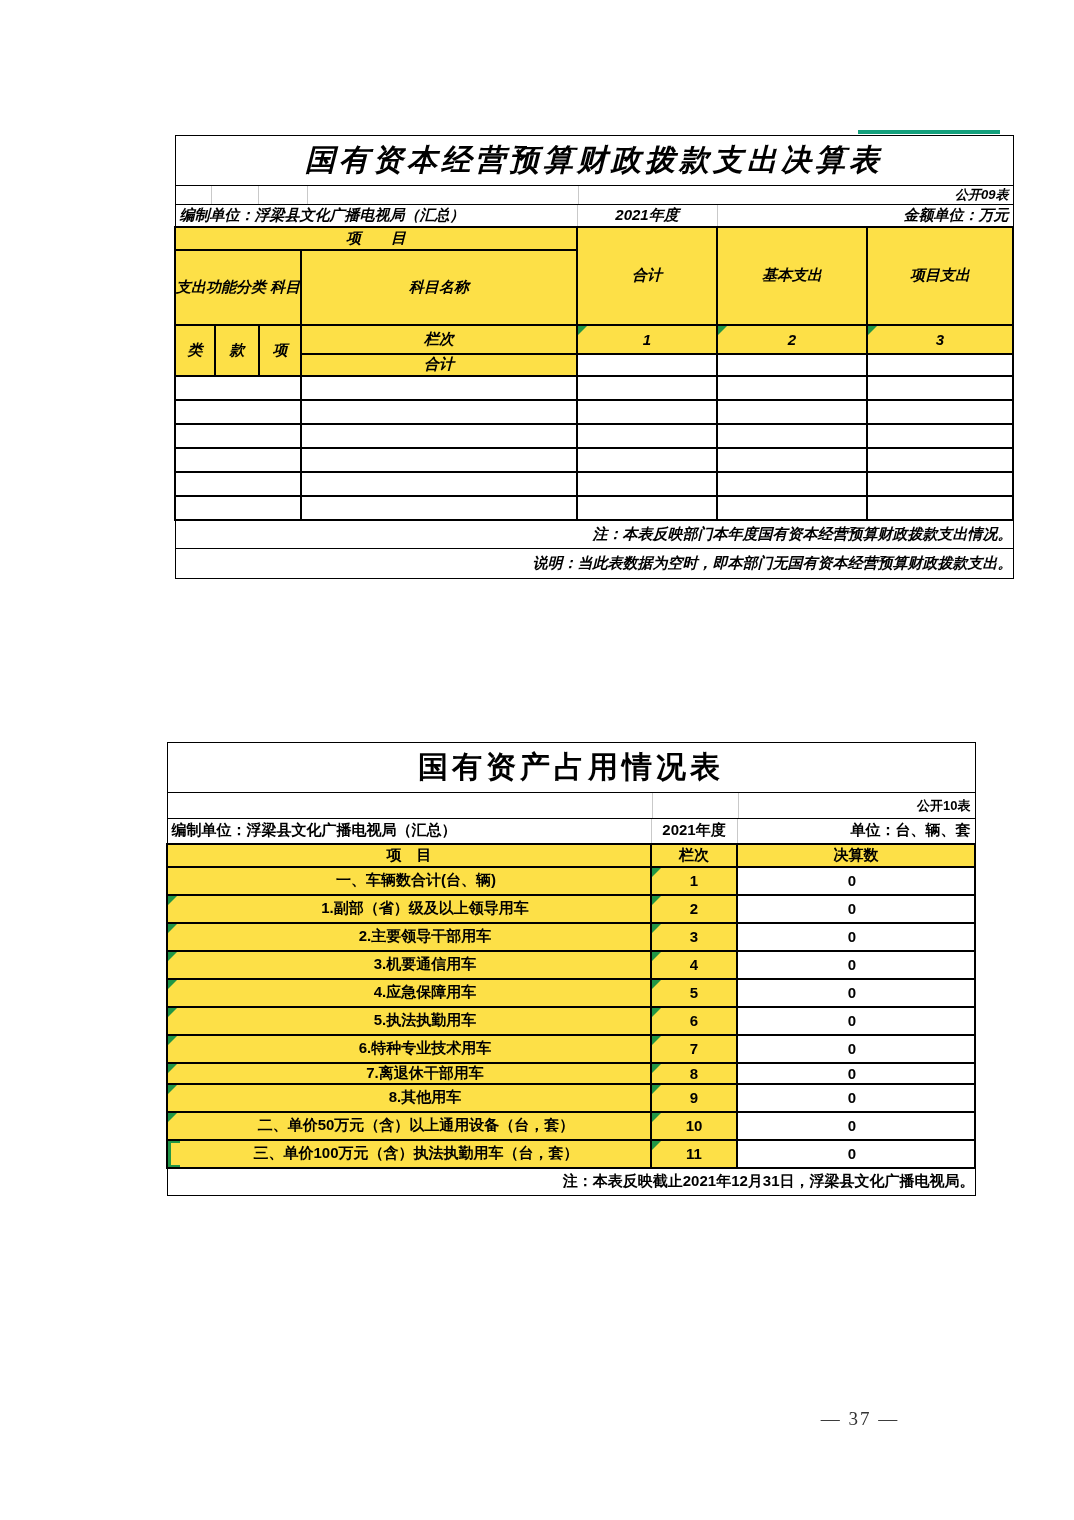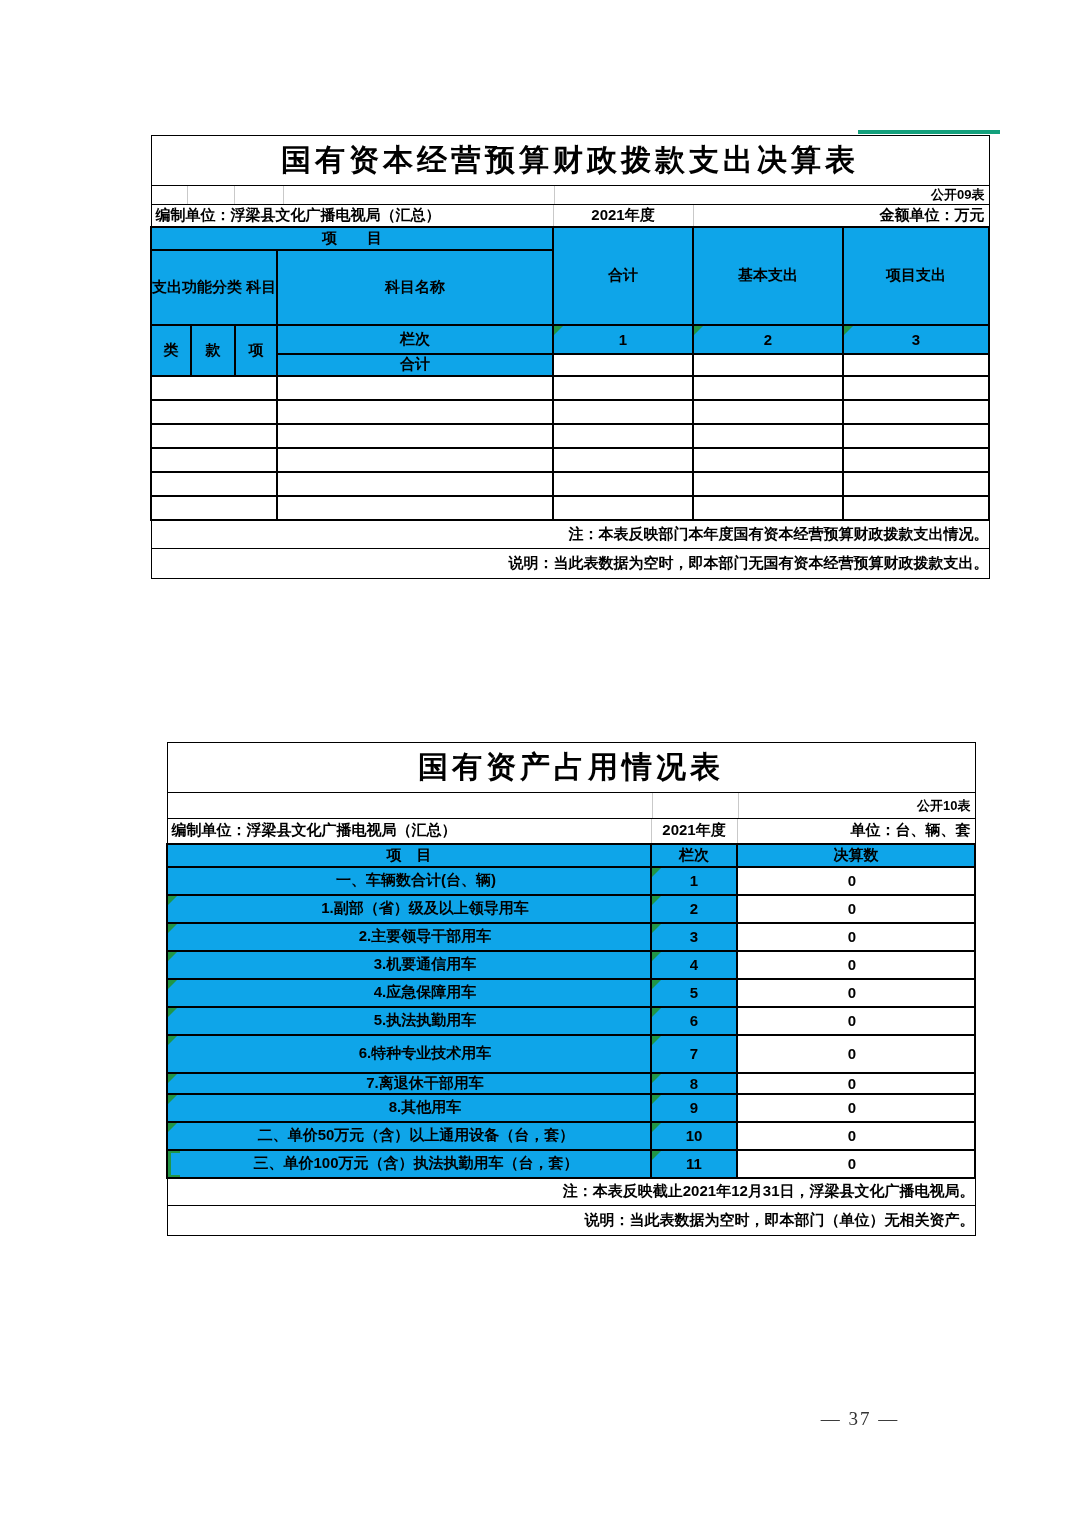--- a/index.html
+++ b/index.html
@@ -10,21 +10,21 @@
   }
   .page { position:absolute; left:0; top:0; width:1074px; height:1520px; background:#fff; }
 
   
   table.sheet { border-collapse:collapse; table-layout:fixed; position:absolute; background:#fff; }
   table.sheet td {
     border:2px solid #000; position:relative; overflow:hidden;
     font-size:15px; font-weight:700; text-align:center; vertical-align:middle;
     white-space:nowrap;
   }
-  td.gray { background:#0ea5e9; }
+  td.gray { background:#fde047; }
 
   
   tr.r-title td { border:1px solid #000; font-family:"Liberation Serif","DejaVu Serif",serif;
                   font-size:30px; font-weight:700; letter-spacing:4px; background:#fff; }
   tr.r-thin  td { border:1px solid #000; font-size:13px; font-weight:700;
                   text-align:right; padding-right:4px; background:#fff; }
   tr.r-meta  td { border-top:1px solid #000; border-bottom:1px solid #000;
                   border-left:1px solid #c9c9c9; border-right:1px solid #c9c9c9;
                   font-size:15px; background:#fff;margin-top:36px; }
   tr.r-meta  td:first-child { border-left:1px solid #000; text-align:left; padding-left:4px; }
@@ -47,21 +47,21 @@
 
   
   .active-left { position:absolute; left:0; top:0; bottom:0; width:3px; background:#219646; }
   .nub-t { position:absolute; left:0; top:0; width:12px; height:2px; background:#219646; }
   .nub-b { position:absolute; left:0; bottom:0; width:12px; height:2px; background:#219646; }
 
   
   .green-bar { position:absolute; left:858px; top:130px; width:142px; height:4px; background:#13a07c; }
 
   
-  #t1 { left:150px; top:135px; width:838px; }
+  #t1 { left:174px; top:135px; width:838px;font-style:italic; }
   #t2 { left:166px; top:742px; width:808px; }
 
   .page-number { position:absolute; left:780px; top:1408px; width:160px; text-align:center;
                  font-family:"Liberation Serif","DejaVu Serif",serif; font-size:19px; color:#333;
                  letter-spacing:2px; }
 </style>
 </head>
 <body>
 
 <div class="page">
@@ -214,21 +214,21 @@
     <tr style="height:28px">
       <td class="gray label-cell indent"><span class="tri"></span><span>4.应急保障用车</span></td>
       <td class="gray num"><span class="tri"></span><span>5</span></td>
       <td class="val"><span>0</span></td>
     </tr>
     <tr style="height:28px">
       <td class="gray label-cell indent"><span class="tri"></span><span>5.执法执勤用车</span></td>
       <td class="gray num"><span class="tri"></span><span>6</span></td>
       <td class="val"><span>0</span></td>
     </tr>
-    <tr style="height:38px">
+    <tr style="height:28px">
       <td class="gray label-cell indent"><span class="tri"></span><span>6.特种专业技术用车</span></td>
       <td class="gray num"><span class="tri"></span><span>7</span></td>
       <td class="val"><span>0</span></td>
     </tr>
     <tr style="height:20px">
       <td class="gray label-cell indent"><span class="tri"></span><span>7.离退休干部用车</span></td>
       <td class="gray num"><span class="tri"></span><span>8</span></td>
       <td class="val"><span>0</span></td>
     </tr>
     <tr style="height:28px">
@@ -243,21 +243,18 @@
     </tr>
     <tr style="height:28px">
       <td class="gray label-cell"><span class="active-left"></span><span class="nub-t"></span><span class="nub-b"></span><span>三、单价100万元（含）执法执勤用车（台，套）</span></td>
       <td class="gray num"><span class="tri"></span><span>11</span></td>
       <td class="val"><span>0</span></td>
     </tr>
 
     <tr class="r-note" style="height:28px">
       <td colspan="3">注：本表反映截止2021年12月31日，浮梁县文化广播电视局。</td>
     </tr>
-    <tr class="r-note" style="height:30px">
-      <td colspan="3">说明：当此表数据为空时，即本部门（单位）无相关资产。</td>
-    </tr>
   </tbody>
     </table>
 
   <div class="page-number">— 37 —</div>
 
 </div>
 
 </body></html>

